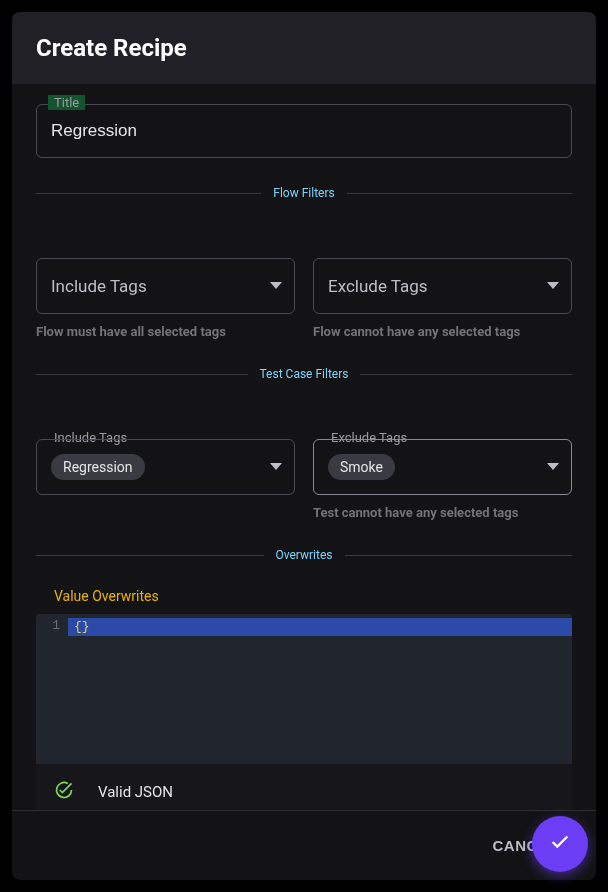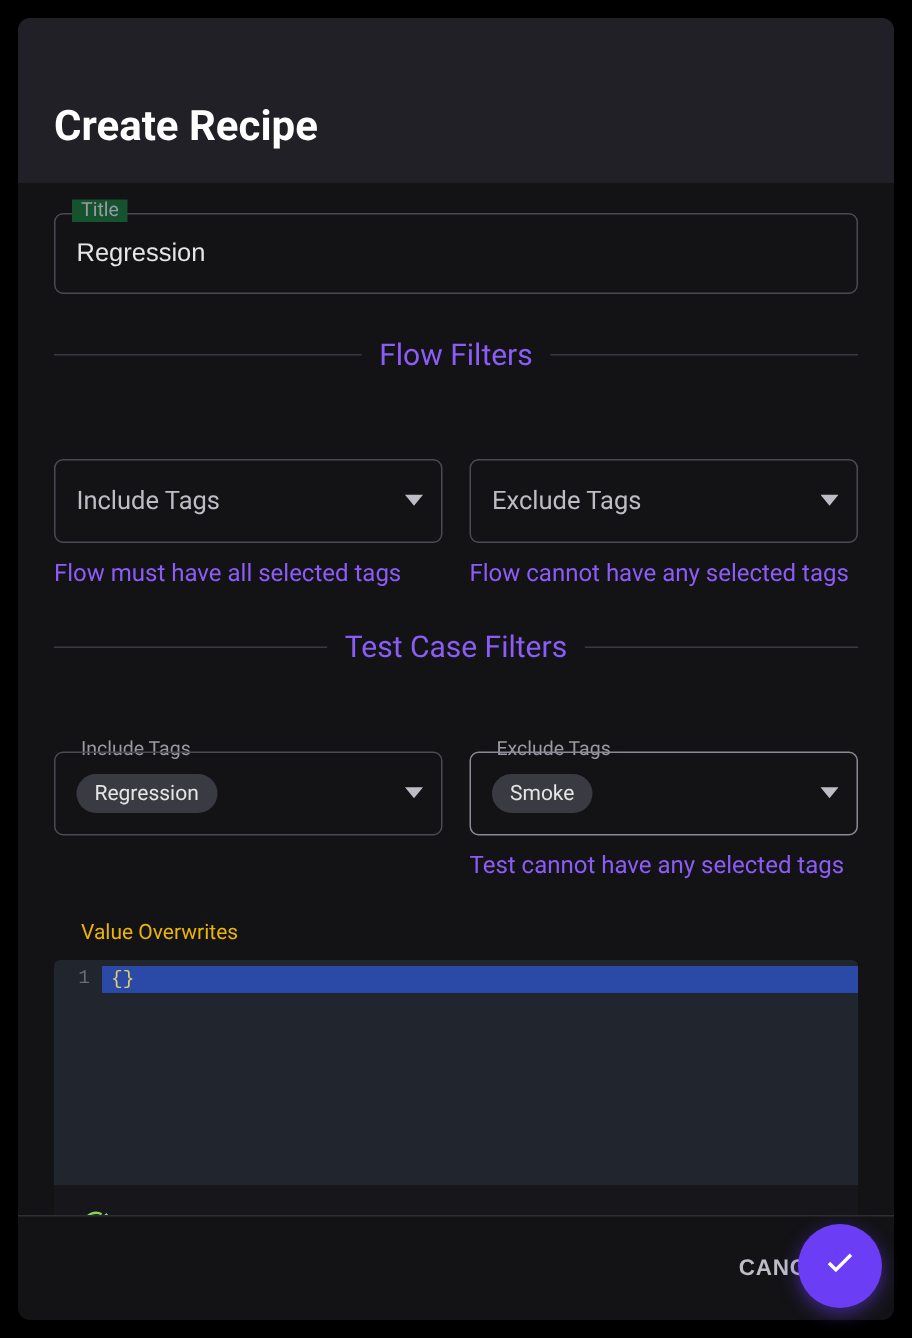--- a/index.html
+++ b/index.html
@@ -11,24 +11,23 @@
     border-radius: 8px;
     display: flex;
     flex-direction: column;
     overflow: hidden;
   }
   .modal-header {
     padding: 22px 24px;
     background: #202026;
   }
   .modal-title {
-    font-size: 28px;
+    font-size: 24px;
     font-weight: 700;
     color: #fff;
-    margin-top: 33px;
   }
   .modal-body {
     flex: 1;
     padding: 20px 24px 0 24px;
     overflow-y: auto;
   }
   .field {
     position: relative;
     margin-bottom: 28px;
   }
@@ -58,22 +57,22 @@
     gap: 12px;
   }
   .section-divider::before,
   .section-divider::after {
     content: "";
     flex: 1;
     height: 1px;
     background: #3a3a42;
   }
   .section-divider-label {
-    font-size: 20px;
-    color: #8b5cf6;
+    font-size: 12px;
+    color: #7dd3fc;
   }
   .row {
     display: flex;
     gap: 18px;
     margin-bottom: 28px;
   }
   .col { flex: 1; }
   .tag-field {
     position: relative;
     margin-top: 32px;
@@ -116,23 +115,24 @@
   }
   .dropdown-caret {
     position: absolute;
     right: 12px;
     top: 50%;
     transform: translateY(-50%);
     pointer-events: none;
   }
   .dropdown-caret svg { width: 12px; height: 12px; fill: #bdbdc5; }
   .helper {
-    font-size: 16px;
-    color: #8b5cf6;
+    font-size: 13px;
+    color: #737373;
     margin-top: 10px;
+    font-weight: bold;
   }
   .overwrite-label {
     font-size: 14px;
     color: #eab308;
     margin: 0 0 10px 18px;
   }
   .code-area {
     background: #21252e;
     border-radius: 4px 4px 0 0;
     height: 150px;
@@ -279,20 +279,23 @@
               <svg viewBox="0 0 10 6">
                   <path d="M0 0l5 6 5-6z"></path>
                 </svg>
             </span>
           </div>
         </div>
         <div class="helper">Test cannot have any selected tags</div>
       </div>
     </div>
 
+    <div class="section-divider">
+      <span class="section-divider-label">Overwrites</span>
+    </div>
 
     <div class="overwrite-label">Value Overwrites</div>
 
     <div class="code-area">
       <div class="gutter">
         <div>1</div>
       </div>
       <div class="code-lines">
         <div class="code-line"><span class="brace">{}</span></div>
       </div>

